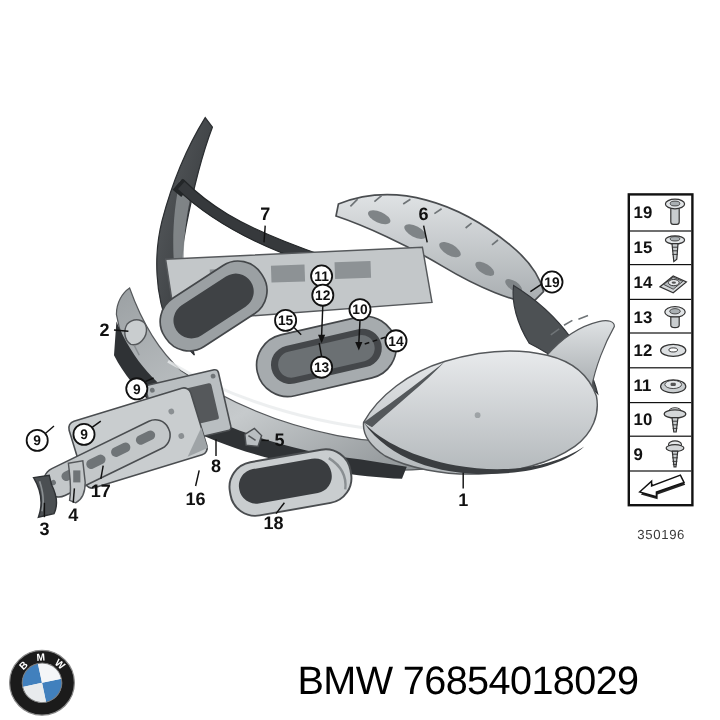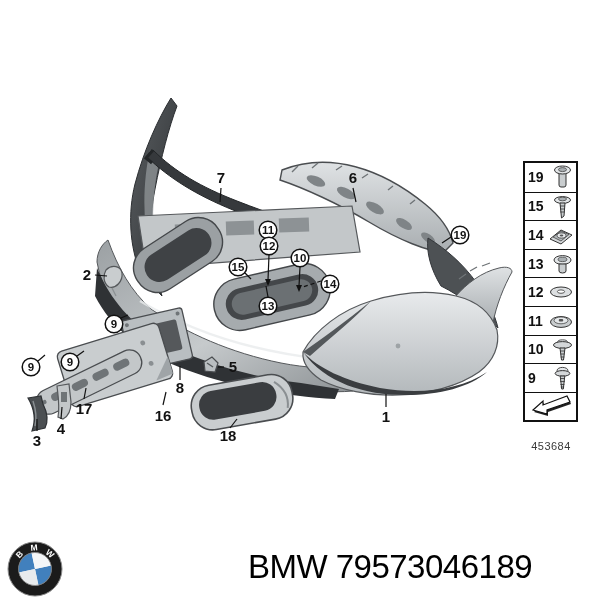--- a/index.html
+++ b/index.html
@@ -322,34 +322,34 @@
 
     <div class="legend-cell">
       <span class="legend-num"></span>
       <svg class="legend-ic" width="44" height="24" viewBox="0 0 44 24">
         <path d="M4,17 L14,8 L14,12 L38,3 L41,9 L18,17 L18,21 Z" fill="#222"></path>
         <path d="M3,15 L13,6 L13,10 L37,1 L40,7 L17,15 L17,19 Z" fill="#fff" stroke="#111" stroke-width="1.2"></path>
       </svg>
     </div>
   </div>
 
-  <div class="drawing-number">453684</div>
+  <div class="drawing-number">350196</div>
 
   <svg class="bmw-logo" width="58" height="58" viewBox="0 0 58 58">
     <circle cx="29" cy="29" r="27" fill="#1b1b1b" stroke="#8a8a8a" stroke-width="1"></circle>
     <circle cx="29" cy="29" r="16.5" fill="#f4f6f8"></circle>
     <g transform="rotate(-12 29 29)">
       <path d="M29,29 L29,12.5 A16.5,16.5 0 0 0 12.5,29 Z" fill="#4180bd"></path>
       <path d="M29,29 L45.5,29 A16.5,16.5 0 0 1 29,45.5 Z" fill="#4180bd"></path>
       <path d="M29,29 L29,12.5 A16.5,16.5 0 0 1 45.5,29 Z" fill="#f4f6f8"></path>
       <path d="M29,29 L12.5,29 A16.5,16.5 0 0 0 29,45.5 Z" fill="#e8ebed"></path>
       <circle cx="29" cy="29" r="16.5" fill="none" stroke="#777" stroke-width=".8"></circle>
     </g>
     <g fill="#fff" font-size="8.5" font-weight="bold" text-anchor="middle">
       <text x="13.5" y="17.5" transform="rotate(-44 13.5 14.5)">B</text>
       <text x="28" y="10.5" transform="rotate(-4 28 7.5)">M</text>
       <text x="44" y="16.5" transform="rotate(40 44 13.5)">W</text>
     </g>
   </svg>
 
-  <div class="footer-part">BMW 79573046189</div>
+  <div class="footer-part">BMW 76854018029</div>
 
 </div>
 
 </body></html>

